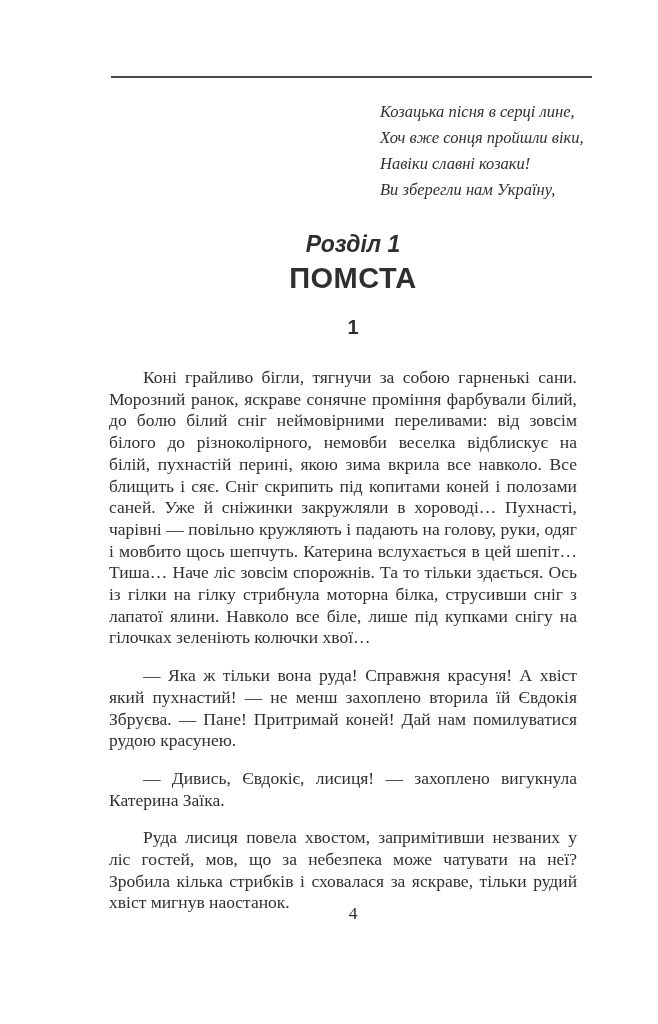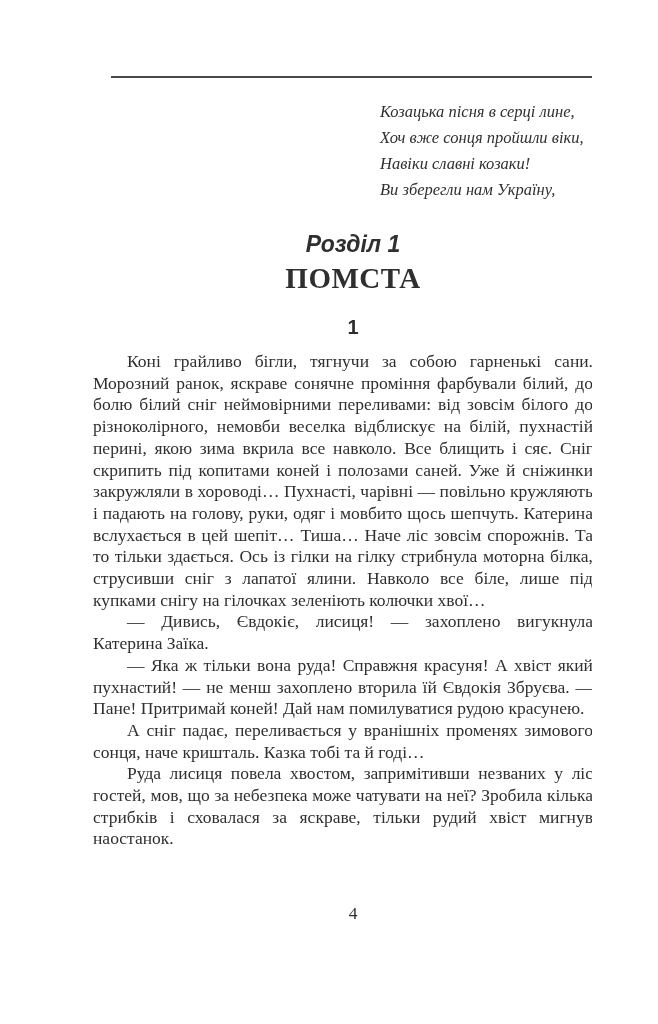--- a/index.html
+++ b/index.html
@@ -53,21 +53,20 @@
     font-style: italic;
     font-size: 23px;
     line-height: 26px;
   }
   .chapter-title {
     margin-top: 5px;
     font-weight: bold;
     font-size: 29px;
     line-height: 32px;
     letter-spacing: 0.5px;
-    font-family: Liberation Serif, serif;
   }
   .section-number {
     position: absolute;
     top: 316px;
     left: 103px;
     width: 500px;
     text-align: center;
     font-family: "Liberation Sans", sans-serif;
     font-weight: bold;
     font-size: 20px;
@@ -77,21 +76,21 @@
     top: 351px;
     left: 93px;
     width: 500px;
     font-size: 17.5px;
     line-height: 21.7px;
     text-align: justify;
     hyphens: auto;
     -webkit-hyphens: auto;
   }
   .body-text p {
-    margin: 0;
+    margin: 16px;
     text-indent: 34px;
   }
   .page-number {
     position: absolute;
     top: 903px;
     left: 103px;
     width: 500px;
     text-align: center;
     font-size: 17.5px;
   }
@@ -112,21 +111,20 @@
 
   <div class="chapter-block">
     <div class="chapter-label">Розділ 1</div>
     <div class="chapter-title">ПОМСТА</div>
   </div>
 
   <div class="section-number">1</div>
 
   <div class="body-text">
     <p>Коні грайливо бігли, тягнучи за собою гарненькі сани. Морозний ранок, яскраве сонячне проміння фарбували білий, до болю білий сніг неймовірними переливами: від зовсім білого до різноколірного, немовби веселка відблискує на білій, пухнастій перині, якою зима вкрила все навколо. Все блищить і сяє. Сніг скрипить під копитами коней і полозами саней. Уже й сніжинки закружляли в хороводі… Пухнасті, чарівні — повільно кружляють і падають на голову, руки, одяг і мовбито щось шепчуть. Катерина вслухається в цей шепіт… Тиша… Наче ліс зовсім спорожнів. Та то тільки здається. Ось із гілки на гілку стрибнула моторна білка, струсивши сніг з лапатої ялини. Навколо все біле, лише під купками снігу на гілочках зеленіють колючки хвої…</p>
+    <p>— Яка ж тільки вона руда! Справжня красуня! А хвіст який пухнастий! — не менш захоплено вторила їй Євдокія Збруєва. — Пане! Притримай коней! Дай нам помилуватися рудою красунею.</p>
     <p>— Дивись, Євдокіє, лисиця! — захоплено вигукнула Катерина Заїка.</p>
-    <p>— Яка ж тільки вона руда! Справжня красуня! А хвіст який пухнастий! — не менш захоплено вторила їй Євдокія Збруєва. — Пане! Притримай коней! Дай нам помилуватися рудою красунею.</p>
-    <p>А сніг падає, переливається у вранішніх променях зимового сонця, наче кришталь. Казка тобі та й годі…</p>
     <p>Руда лисиця повела хвостом, запримітивши незваних у ліс гостей, мов, що за небезпека може чатувати на неї? Зробила кілька стрибків і сховалася за яскраве, тільки рудий хвіст мигнув наостанок.</p>
   </div>
 
   <div class="page-number">4</div>
 
 </div>
 
 </body></html>

